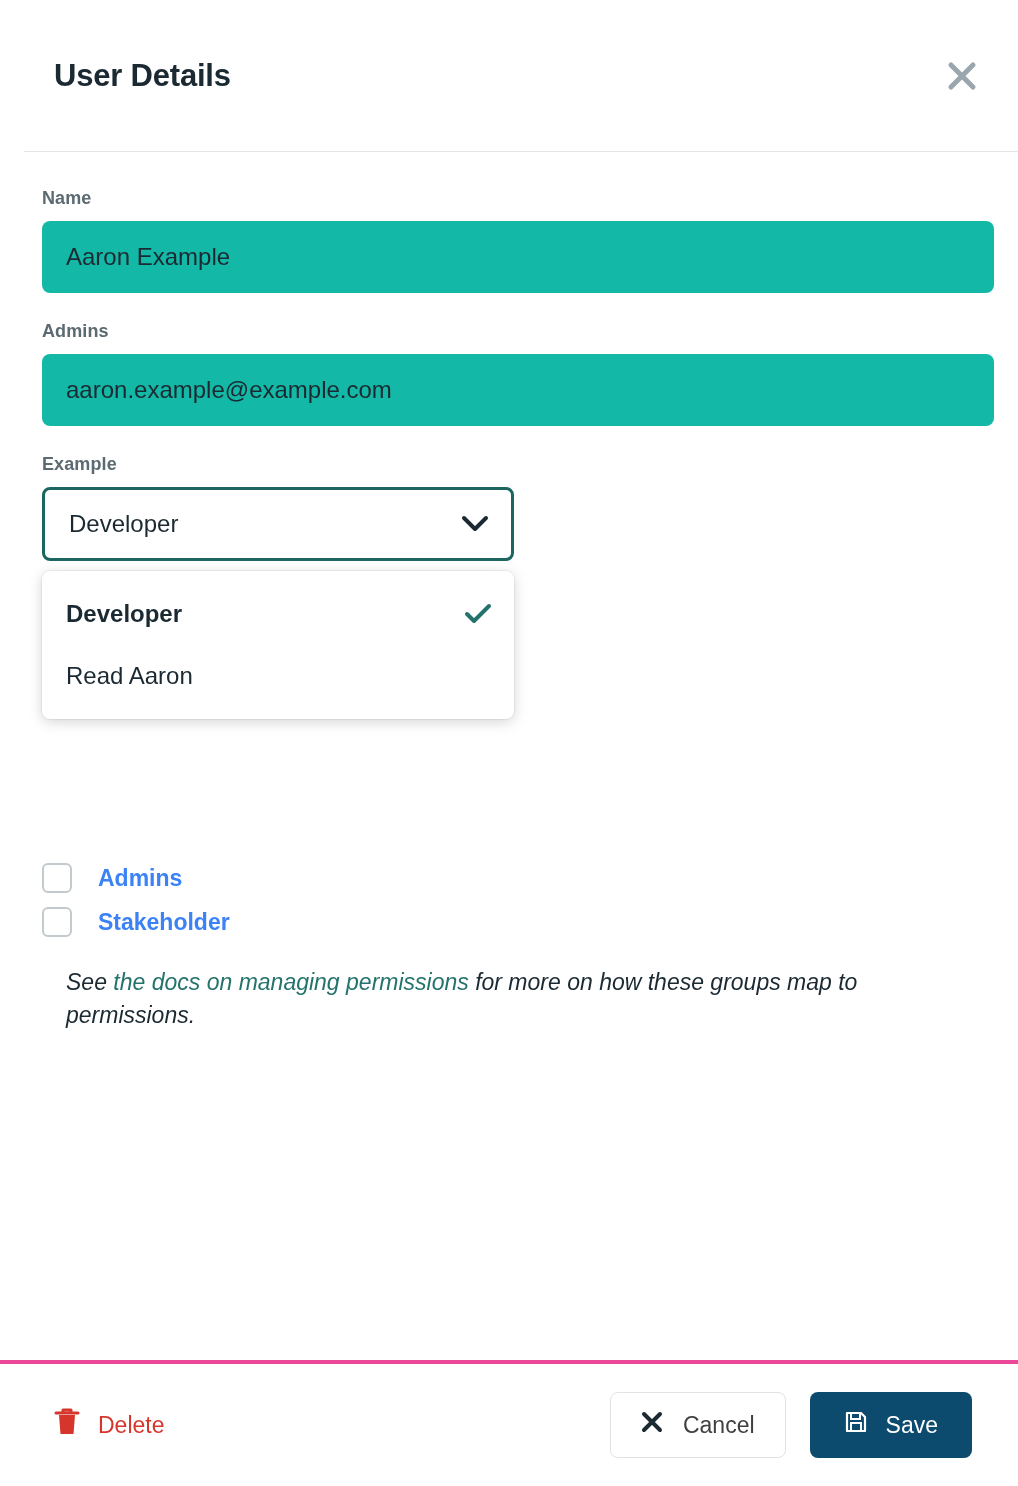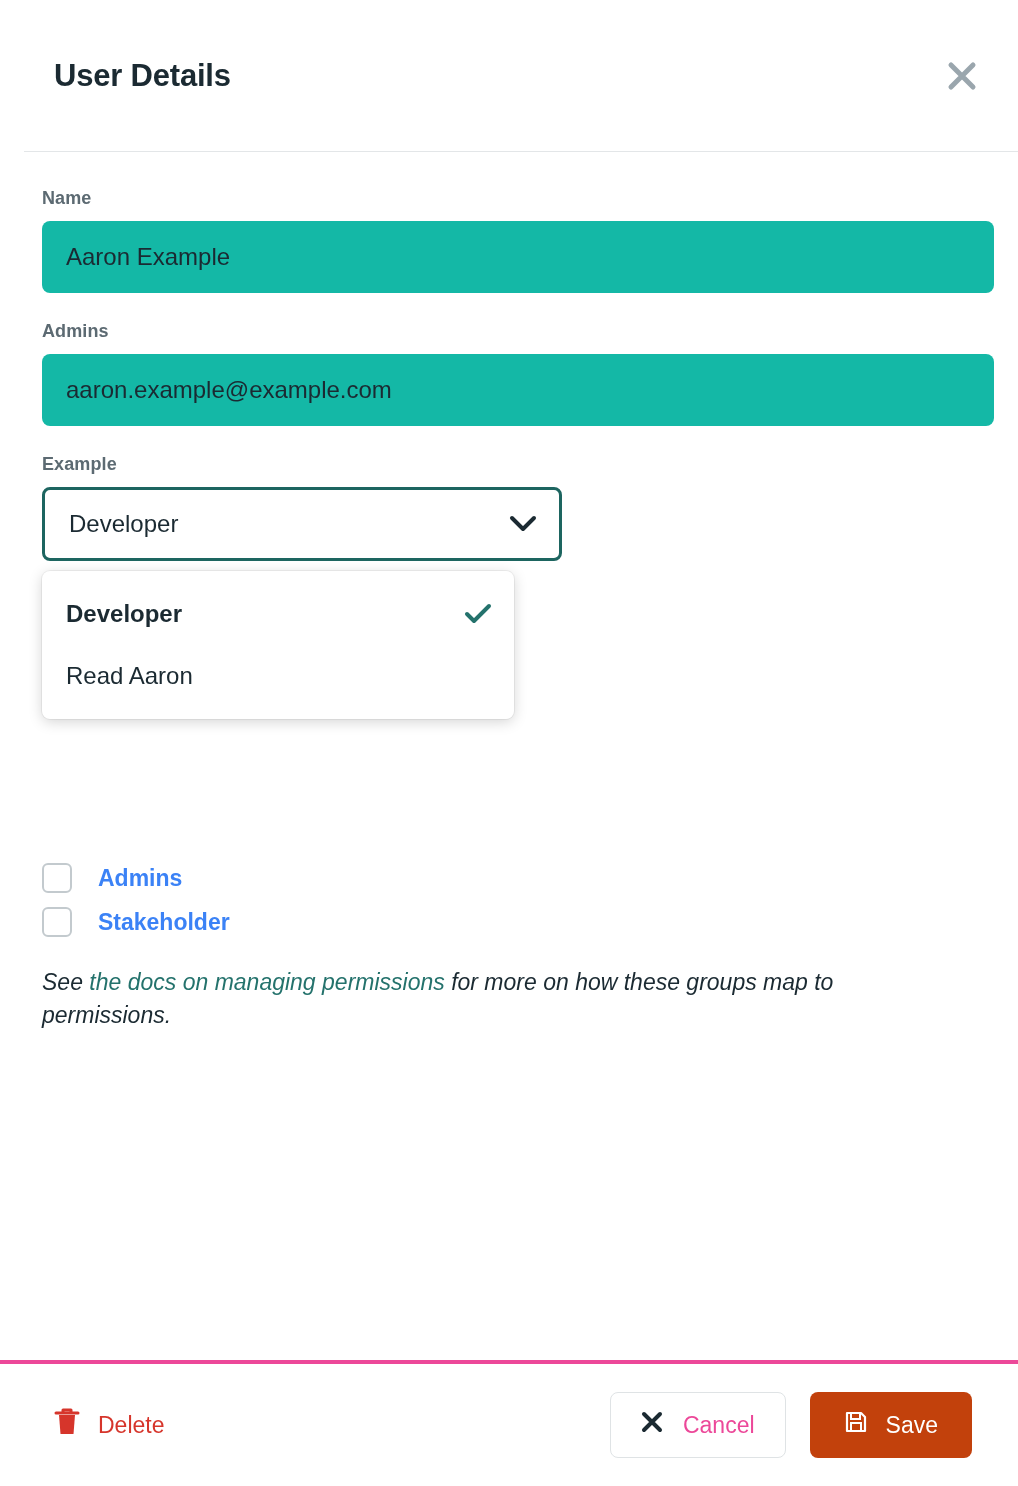--- a/index.html
+++ b/index.html
@@ -80,21 +80,21 @@
     padding: 0 24px;
     font-family: "Liberation Sans", sans-serif;
     outline: none;
   }
 
   .field-block { margin-bottom: 28px; }
 
   
   .select-wrap {
     position: relative;
-    width: 520px;
+    width: 472px;
   }
   .select-box {
     width: 100%;
     height: 74px;
     background: #ffffff;
     border: 3px solid #1d6560;
     border-radius: 8px;
     display: flex;
     align-items: center;
     justify-content: space-between;
@@ -159,20 +159,21 @@
     color: #3b82f6;
   }
 
   .help-text {
     margin-top: 22px;
     font-size: 23px;
     font-style: italic;
     color: #1b2a32;
     line-height: 1.45;
     max-width: 910px;
+    margin-left: 24px;
   }
   .help-text a {
     color: #24726c;
     text-decoration: none;
     font-style: italic;
   }
 
   
   .modal-footer {
     flex: 0 0 126px;
@@ -202,31 +203,31 @@
   .cancel-btn {
     display: flex;
     align-items: center;
     gap: 20px;
     height: 66px;
     padding: 0 30px;
     background: #ffffff;
     border: 1px solid #dfe3e5;
     border-radius: 8px;
     font-size: 23px;
-    color: #ec4899;
+    color: #404040;
     cursor: pointer;
     font-family: "Liberation Sans", sans-serif;
   }
   .save-btn {
     display: flex;
     align-items: center;
     gap: 18px;
     height: 66px;
     padding: 0 34px;
-    background: #c2410c;
+    background: #0c4a6e;
     border: none;
     border-radius: 8px;
     font-size: 23px;
     color: #ffffff;
     cursor: pointer;
     font-family: "Liberation Sans", sans-serif;
   }
 </style>
 </head>
 <body>

